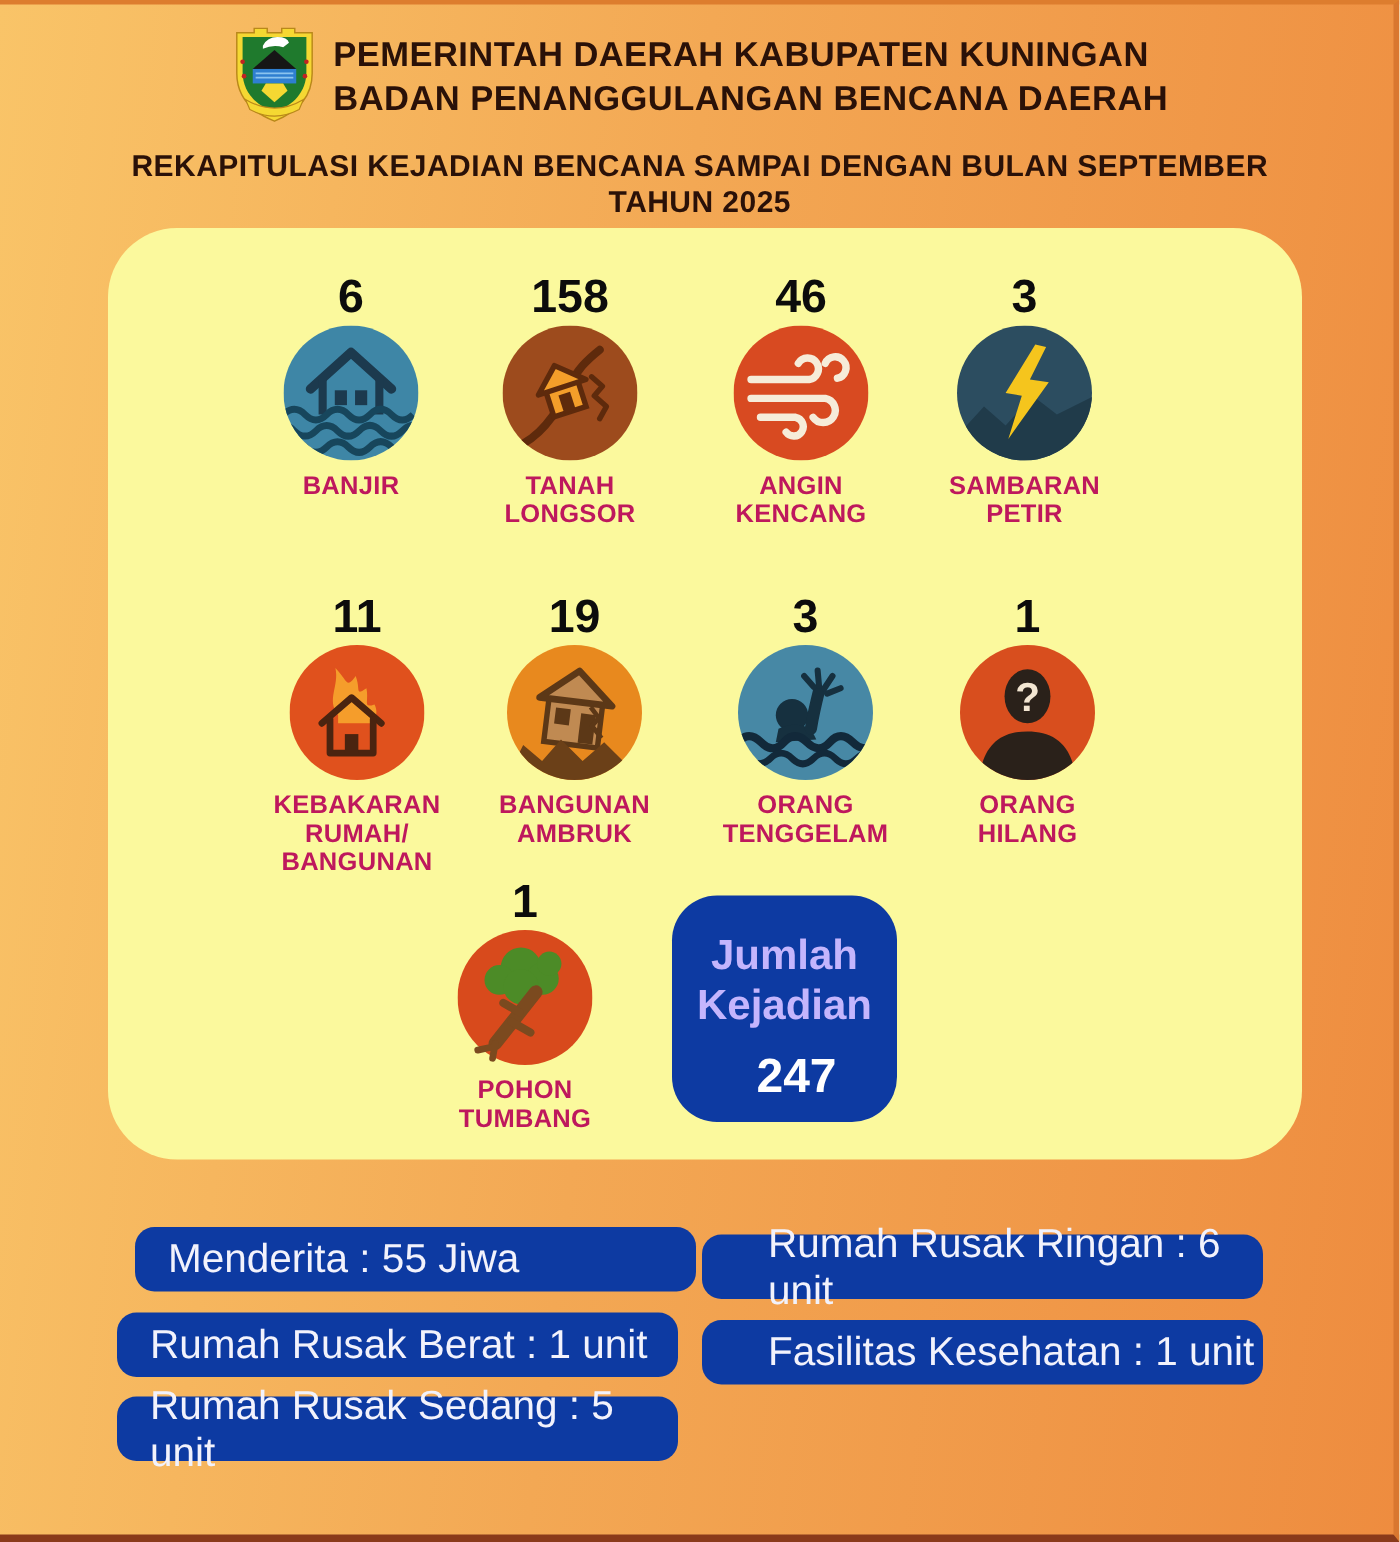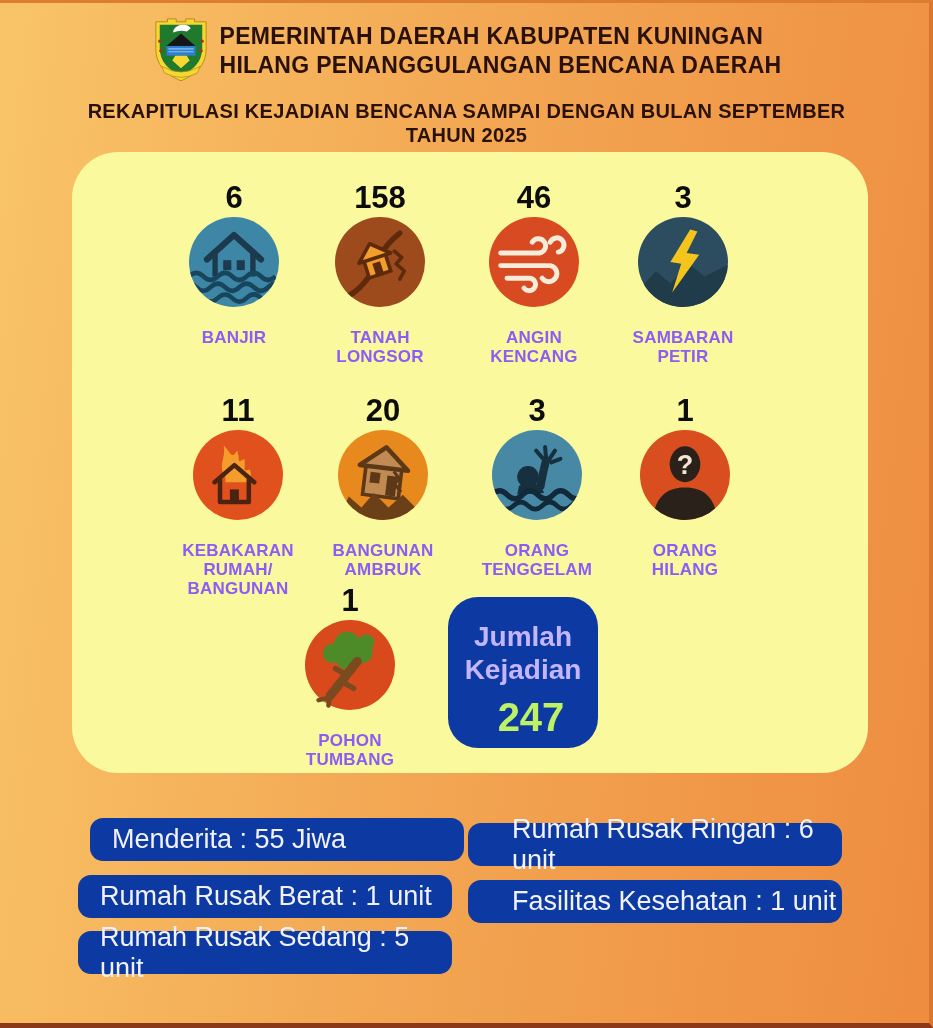--- a/index.html
+++ b/index.html
@@ -19,27 +19,27 @@
   .org-line{font-size:23px;font-weight:bold;color:#2a1108;line-height:29px;letter-spacing:.3px;}
   
   .title{position:absolute;top:99px;left:0;width:100%;text-align:center;
          font-size:20px;font-weight:bold;color:#2a1108;line-height:24px;letter-spacing:.3px;}
   
   .card{position:absolute;left:72px;top:152px;width:796px;height:621px;background:#fbf99d;border-radius:46px;}
   .item{position:absolute;width:170px;display:flex;flex-direction:column;align-items:center;}
   .count{font-size:31px;font-weight:bold;color:#0c0c0c;line-height:34px;margin-bottom:2px;}
   .icon-circle{width:90px;height:90px;}
   .icon-circle svg{width:90px;height:90px;display:block;}
-  .dlabel{margin-top:21px;font-size:17px;font-weight:bold;color:#8b5cf6;text-align:center;
+  .dlabel{margin-top:7px;font-size:17px;font-weight:bold;color:#be185d;text-align:center;
           line-height:19px;white-space:pre-line;letter-spacing:.2px;}
   
   .total-box{position:absolute;left:376px;top:445px;width:150px;height:151px;background:#0d3aa2;
              border-radius:30px;text-align:center;}
   .total-title{padding-top:23px;font-size:28px;font-weight:bold;color:#c4b5fd;line-height:33px;white-space:pre-line;}
-  .total-value{margin-top:10px;font-size:40px;font-weight:bold;color:#bef264;line-height:42px;padding-left:16px;}
+  .total-value{margin-top:10px;font-size:32px;font-weight:bold;color:#ffffff;line-height:42px;padding-left:16px;}
   
   .stat{position:absolute;width:374px;height:43px;background:#0d3aa2;border-radius:13px;
         color:#f2f2fc;font-size:27px;display:flex;align-items:center;padding-left:22px;box-sizing:border-box;}
   .stat.l{left:78px;}
   .stat.r{left:468px;padding-left:44px;}
   .s1{top:818px;margin-left:12px;} .s2{top:875px;} .s3{top:931px;}
   .r1{top:823px;} .r2{top:880px;}
 </style>
 </head>
 <body>
@@ -58,21 +58,21 @@
         <circle cx="51" cy="36" r="1.6" fill="#c22222"></circle>
         <path d="M15 31 L30 18 L45 31 Z" fill="#161616"></path>
         <rect x="15" y="31" width="30" height="10" fill="#2e7fd0"></rect>
         <path d="M17 34 h26 M17 37 h26" stroke="#8ac4ef" stroke-width="1.2" fill="none"></path>
         <path d="M24 41 h12 l3 5 -9 8 -9 -8 Z" fill="#f5d832"></path>
         <path d="M10 52 q20 12 40 0 l-3 7 q-17 9 -34 0 Z" fill="#f5d832" stroke="#b9881a" stroke-width=".8"></path>
       </svg>
     </span>
     <div class="org">
       <span class="org-line">PEMERINTAH DAERAH KABUPATEN KUNINGAN</span>
-      <span class="org-line">HILANG PENANGGULANGAN BENCANA DAERAH</span>
+      <span class="org-line">BADAN PENANGGULANGAN BENCANA DAERAH</span>
     </div>
   </div>
 
   <div class="title">
     <div>REKAPITULASI KEJADIAN BENCANA SAMPAI DENGAN BULAN SEPTEMBER</div>
     <div>TAHUN 2025</div>
   </div>
 
   <div class="card">
 
@@ -176,21 +176,21 @@
           </g>
           <rect x="41" y="66" width="10" height="14" fill="#4a2410"></rect>
         </svg>
       </span>
       <span class="dlabel">KEBAKARAN
 RUMAH/
 BANGUNAN</span>
     </div>
 
     <div class="item" style="left:226px;top:242px;">
-      <span class="count">20</span>
+      <span class="count">19</span>
       <span class="icon-circle">
         <svg viewBox="0 0 100 100">
           <defs>
               <clipPath id="cf6">
                 <circle cx="50" cy="50" r="50"></circle>
               </clipPath>
             </defs>
           <circle cx="50" cy="50" r="50" fill="#e8891e"></circle>
           <g clip-path="url(#cf6)">
             <g transform="rotate(7 50 50)">

